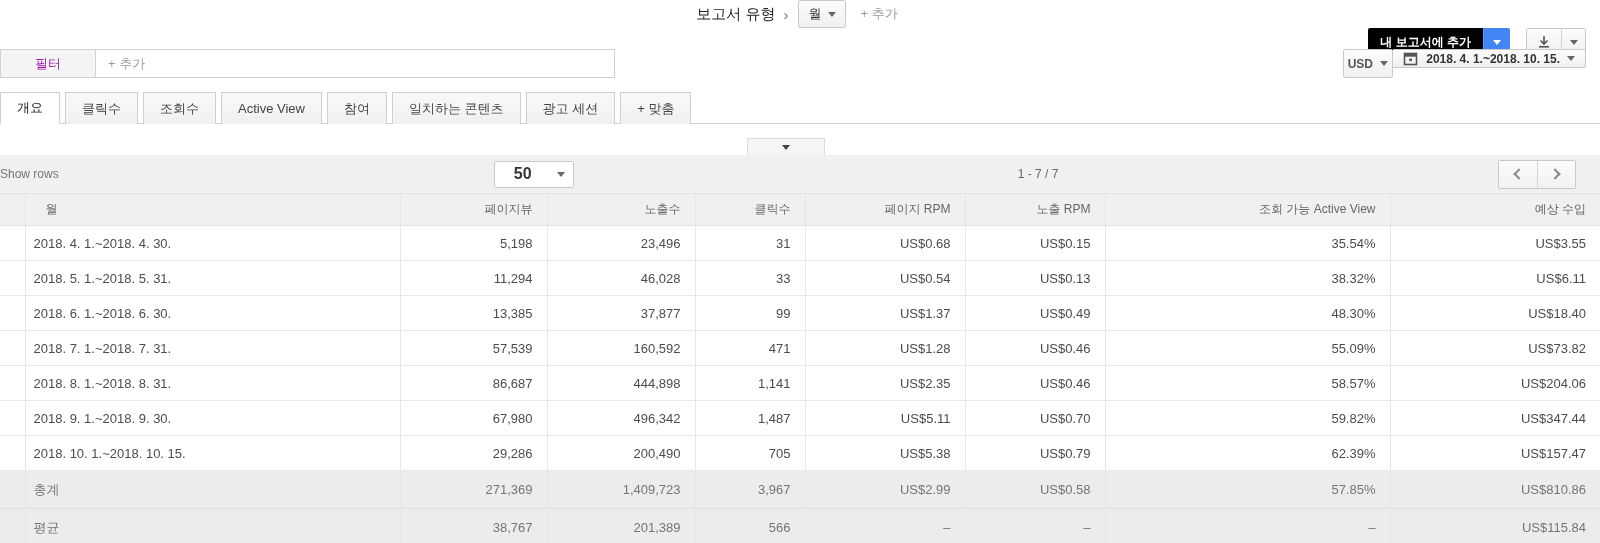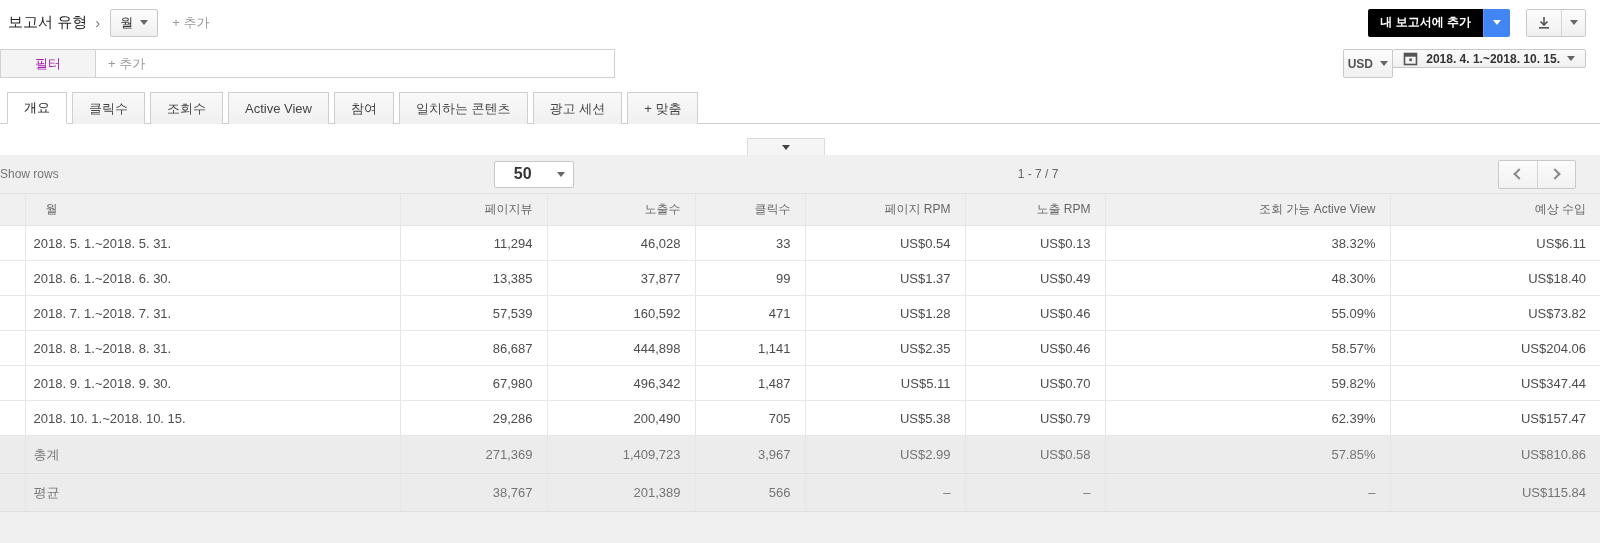--- a/index.html
+++ b/index.html
@@ -1,21 +1,21 @@
 <!DOCTYPE html>
 <html><head>
 <meta charset="utf-8">
 <style>
   * { box-sizing: border-box; margin: 0; padding: 0; }
   html,body { background:#fff; }
   body { font-family:"Liberation Sans", sans-serif; }
   #app { position:relative; width:1600px; height:543px; background:#fff; overflow:hidden; }
 
   
-  .topbar { display:flex; align-items:center; height:45px; padding:0 14px 0 8px; }
+  .topbar { display:flex; align-items:center; height:45px; padding:0 14px 0 8px;flex-direction:column; }
   .topbar-left { display:flex; align-items:center; }
   .page-title { font-size:15px; color:#222; }
   .crumb-chevron { color:#777; font-size:15px; margin:0 10px 0 8px; }
   .btn { display:inline-flex; align-items:center; justify-content:center; height:28px;
          border:1px solid #c9c9c9; background:linear-gradient(#fcfcfc,#f0f0f0);
          color:#333; font-size:13px; cursor:pointer; }
   .report-type-btn { padding:0 9px; border-radius:2px; }
   .caret { width:0; height:0; border-left:4px solid transparent; border-right:4px solid transparent;
            border-top:5px solid #666; display:inline-block; margin-left:7px; }
   .add-link { color:#999; font-size:13px; margin-left:14px; cursor:pointer; }
@@ -41,21 +41,21 @@
   .filter-input { flex:1; border:none; outline:none; padding:0 12px; font-size:13px; color:#333;
                   font-family:"Liberation Sans", sans-serif; }
   .filter-input::placeholder { color:#9a9a9a; }
   .currency-btn { position:absolute; right:207px; top:0; height:29px; padding:0 4px; font-weight:bold;
                   font-size:12px; color:#555; border-radius:2px; }
   .date-btn { position:absolute; right:14px; top:0; height:19px; padding:0 10px; font-weight:bold;
               font-size:12px; color:#333; border-radius:2px; }
   .date-btn .cal { margin-right:8px; display:inline-flex; }
 
   
-  .tabs { display:flex; align-items:flex-end; height:33px; margin-top:13px; padding-left:7px;
+  .tabs { display:flex; align-items:flex-end; height:33px; margin-top:13px; padding-left:0;
           border-bottom:1px solid #cfcfcf; }
   .tab { display:flex; align-items:center; height:32px; padding:0 16px; margin-right:5px;
          border:1px solid #cfcfcf; border-bottom:none; background:linear-gradient(#f9f9f9,#f0f0f0);
          font-size:13px; color:#444; cursor:pointer; position:relative; top:1px; }
   .tab.active { background:#fff; color:#222; border-bottom:1px solid #fff; }
 
   
   .chart-toggle { position:absolute; left:747px; top:138px; width:78px; height:17px;
                   background:#f5f5f5; border:1px solid #dcdcdc; border-bottom:none;
                   display:flex; align-items:center; justify-content:center; cursor:pointer; }
@@ -201,20 +201,31 @@
             <th class="num sep">클릭수</th>
             <th class="num sep">페이지 RPM</th>
             <th class="num sep">노출 RPM</th>
             <th class="num sep">조회 가능 Active View</th>
             <th class="num sep">예상 수입</th>
           </tr>
         </thead>
       <tbody id="tbody">
           <tr>
             <td></td>
+            <td class="label-cell sep">2018. 4. 1.~2018. 4. 30.</td>
+            <td class="num sep">5,198</td>
+            <td class="num sep">23,496</td>
+            <td class="num sep">31</td>
+            <td class="num sep">US$0.68</td>
+            <td class="num sep">US$0.15</td>
+            <td class="num sep">35.54%</td>
+            <td class="num sep">US$3.55</td>
+          </tr>
+          <tr>
+            <td></td>
             <td class="label-cell sep">2018. 5. 1.~2018. 5. 31.</td>
             <td class="num sep">11,294</td>
             <td class="num sep">46,028</td>
             <td class="num sep">33</td>
             <td class="num sep">US$0.54</td>
             <td class="num sep">US$0.13</td>
             <td class="num sep">38.32%</td>
             <td class="num sep">US$6.11</td>
           </tr>
           <tr>

